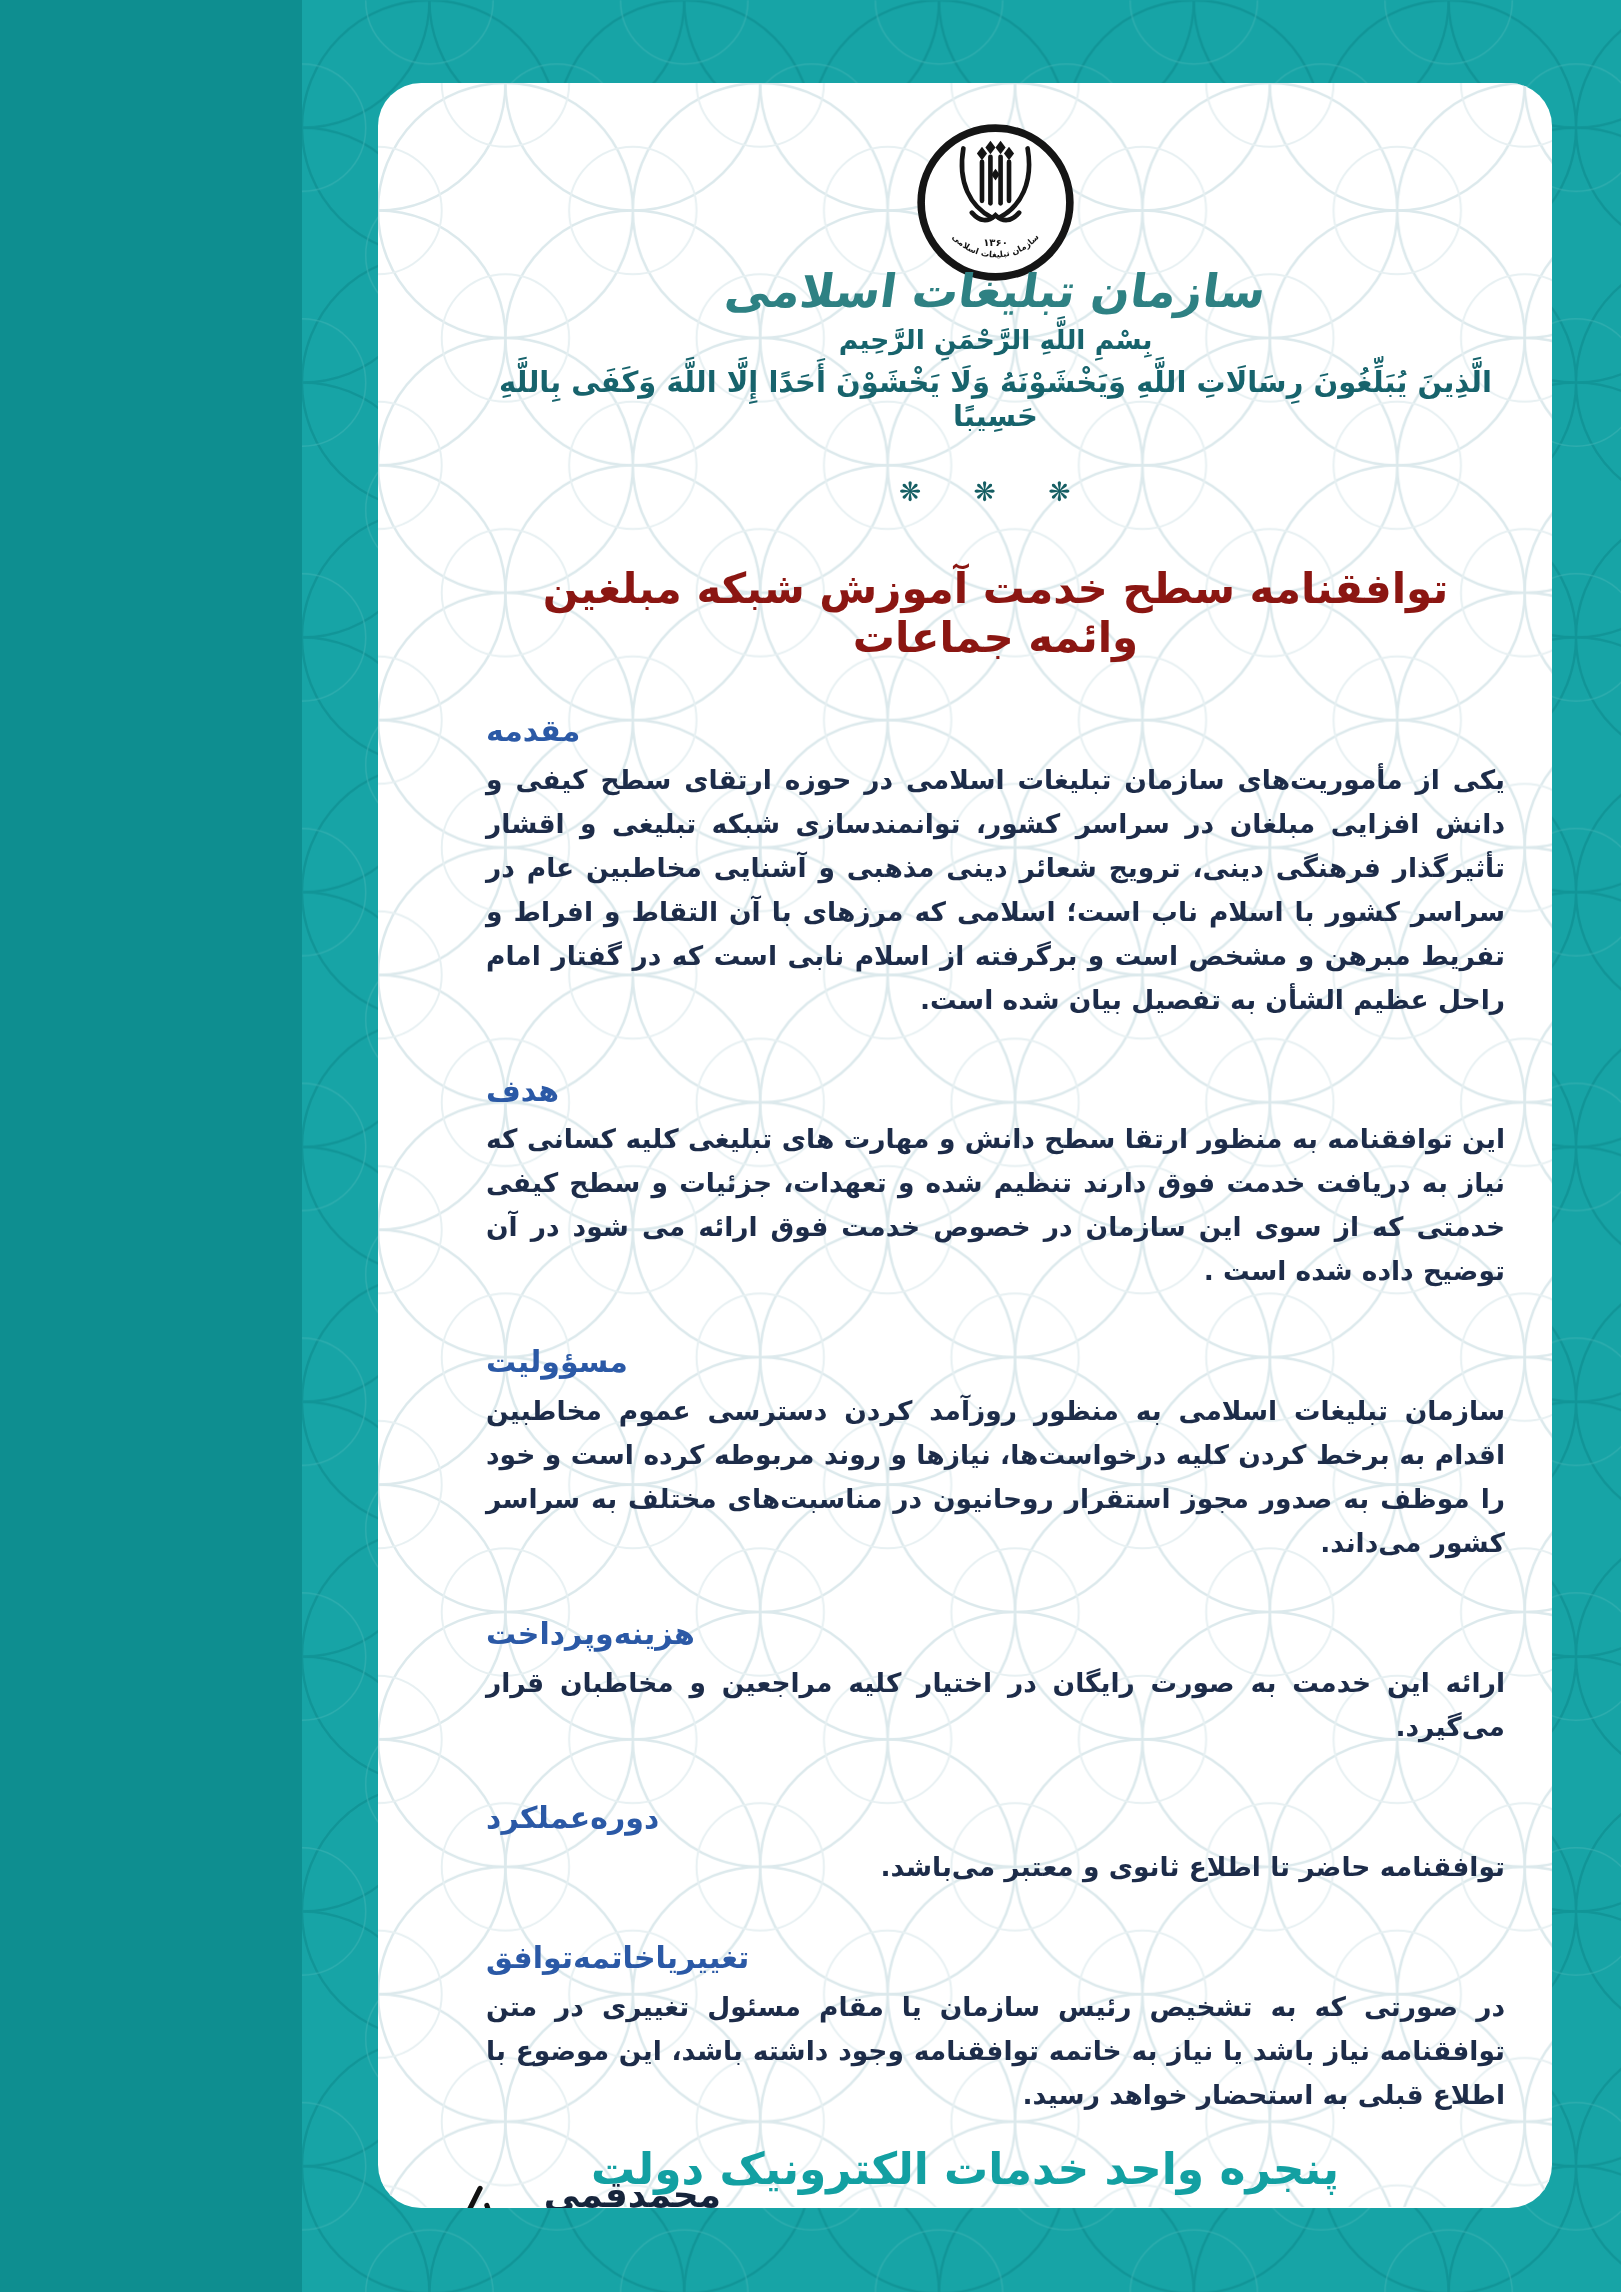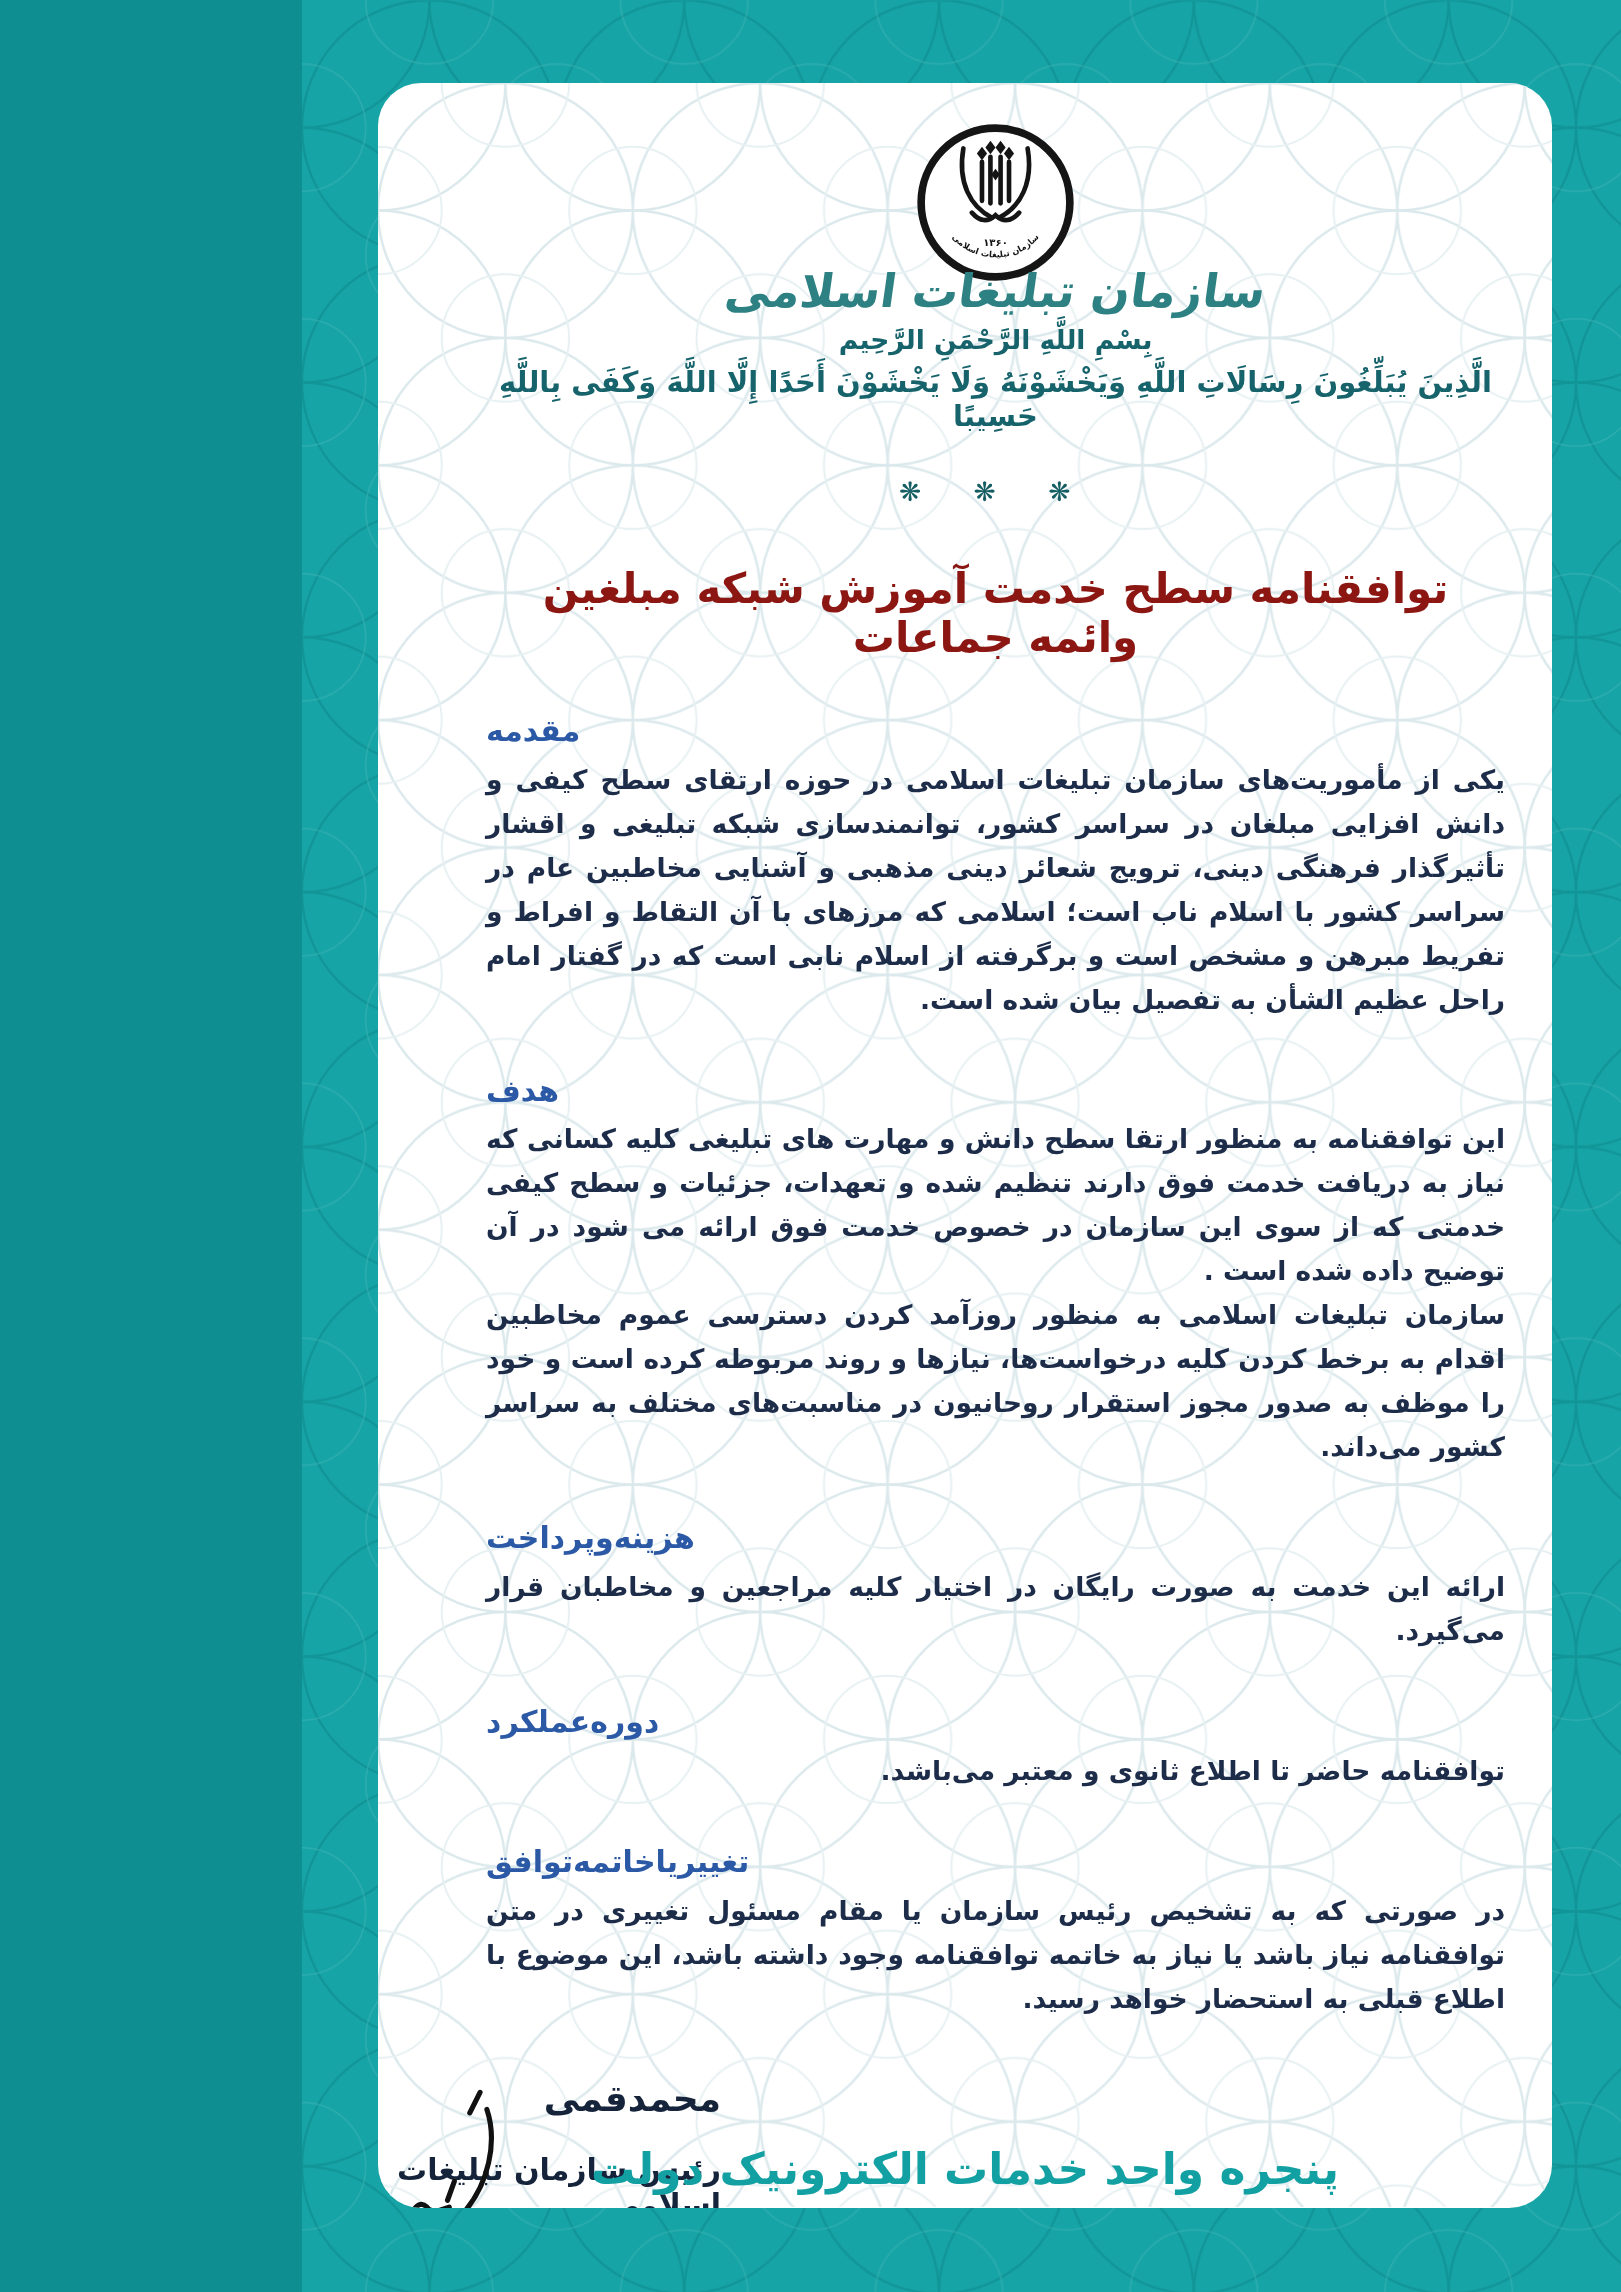--- a/index.html
+++ b/index.html
@@ -192,20 +192,21 @@
         <div class="section-heading">مقدمه</div>
         <div class="section-body">یکی از مأموریت‌های سازمان تبلیغات اسلامی در حوزه ارتقای سطح کیفی و دانش افزایی مبلغان در سراسر کشور، توانمندسازی شبکه تبلیغی و اقشار تأثیرگذار فرهنگی دینی، ترویج شعائر دینی مذهبی و آشنایی مخاطبین عام در سراسر کشور با اسلام ناب است؛ اسلامی که مرزهای با آن التقاط و افراط و تفریط مبرهن و مشخص است و برگرفته از اسلام نابی است که در گفتار امام راحل عظیم الشأن به تفصیل بیان شده است.</div>
       </div>
 
       <div class="section">
         <div class="section-heading">هدف</div>
         <div class="section-body">این توافقنامه به منظور ارتقا سطح دانش و مهارت های تبلیغی کلیه کسانی که نیاز به دریافت خدمت فوق دارند تنظیم شده و تعهدات، جزئیات و سطح کیفی خدمتی که از سوی این سازمان در خصوص خدمت فوق ارائه می شود در آن توضیح داده شده است .</div>
       </div>
 
       <div class="section">
+        <div class="section-heading">مسؤولیت</div>
         <div class="section-body">سازمان تبلیغات اسلامی به منظور روزآمد کردن دسترسی عموم مخاطبین اقدام به برخط کردن کلیه درخواست‌ها، نیازها و روند مربوطه کرده است و خود را موظف به صدور مجوز استقرار روحانیون در مناسبت‌های مختلف به سراسر کشور می‌داند.</div>
       </div>
 
       <div class="section">
         <div class="section-heading">هزینه‌وپرداخت</div>
         <div class="section-body">ارائه این خدمت به صورت رایگان در اختیار کلیه مراجعین و مخاطبان قرار می‌گیرد.</div>
       </div>
 
       <div class="section">
         <div class="section-heading">دوره‌عملکرد</div>

